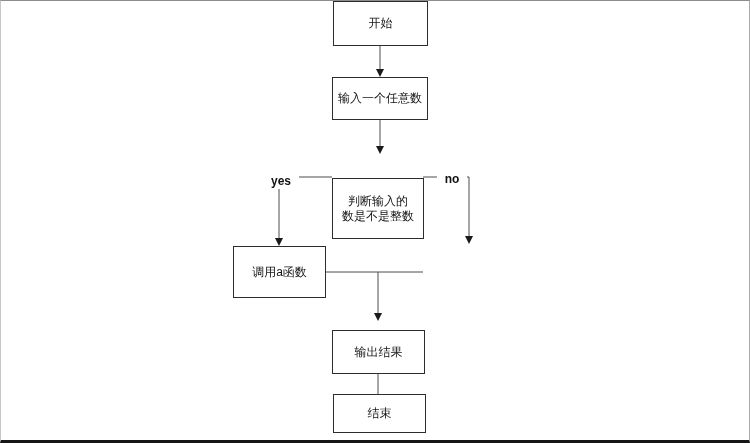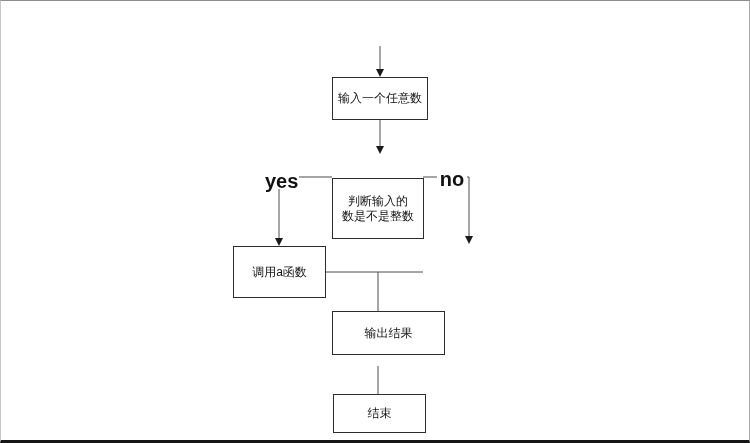--- a/index.html
+++ b/index.html
@@ -33,26 +33,26 @@
     font-size: 12px;
     line-height: 15px;
     color: #141414;
     white-space: pre-line;
   }
   .node-start   { left: 332px; top: 0px;   width: 95px; height: 45px; }
   .node-input   { left: 331px; top: 76px;  width: 96px; height: 43px; text-align: right; }
   .node-decision{ left: 331px; top: 153px; width: 92px; height: 61px; margin-top: 24px; }
   .node-call-a  { left: 232px; top: 245px; width: 93px; height: 52px; align-items: center; }
   .node-call-b  { left: 422px; top: 243px; width: 94px; height: 52px; }
-  .node-output  { left: 331px; top: 310px; width: 113px; height: 44px; justify-content: center; }
+  .node-output  { left: 331px; top: 329px; width: 93px; height: 44px; justify-content: center; }
   .node-end     { left: 332px; top: 393px; width: 93px; height: 39px; }
   .edge-label {
     position: absolute;
     background: #ffffff;
-    font-size: 20px;
+    font-size: 12px;
     font-weight: 700;
     color: #111111;
     text-align: center;
     padding: 0 2px;
     line-height: 16px;
   }
   .edge-label-yes { left: 262px; top: 172px; width: 32px; }
   .edge-label-no  { left: 436px; top: 170px; width: 26px; text-align: center; }
 </style>
 </head>
@@ -78,20 +78,23 @@
     </g>
     <g fill="#1a1a1a" stroke="none">
       <polygon points="375,68 383,68 379,76"></polygon>
       <polygon points="375,145 383,145 379,153"></polygon>
       <polygon points="274,237 282,237 278,245"></polygon>
       <polygon points="464,235 472,235 468,243"></polygon>
       <polygon points="373,312 381,312 377,320"></polygon>
     </g>
   </svg>
 
+  <div class="node node-start">
+    <span>开始</span>
+  </div>
 
   <div class="node node-input">
     <span>输入一个任意数</span>
   </div>
 
   <div class="node node-decision">
     <span>判断输入的
 数是不是整数</span>
   </div>
 

